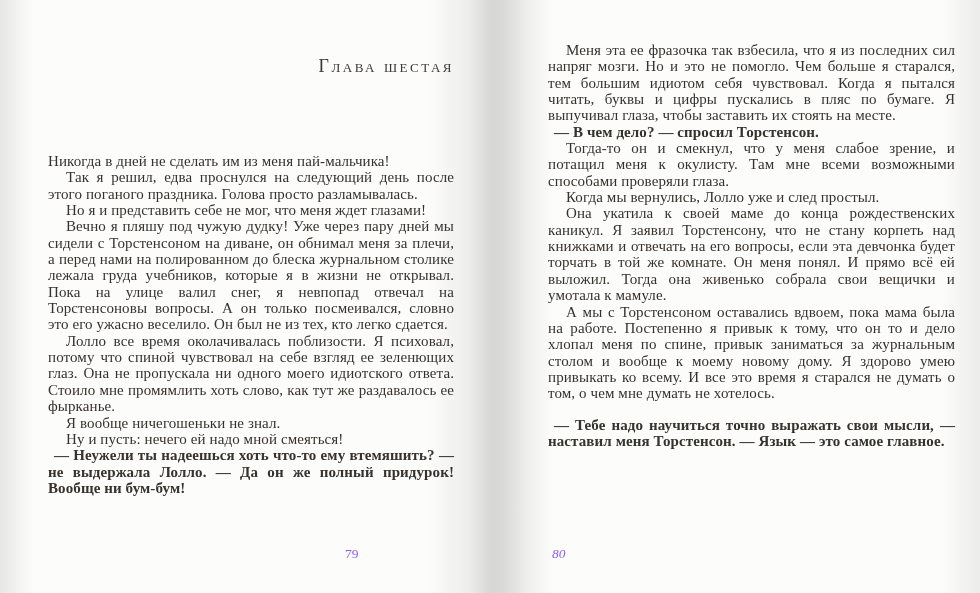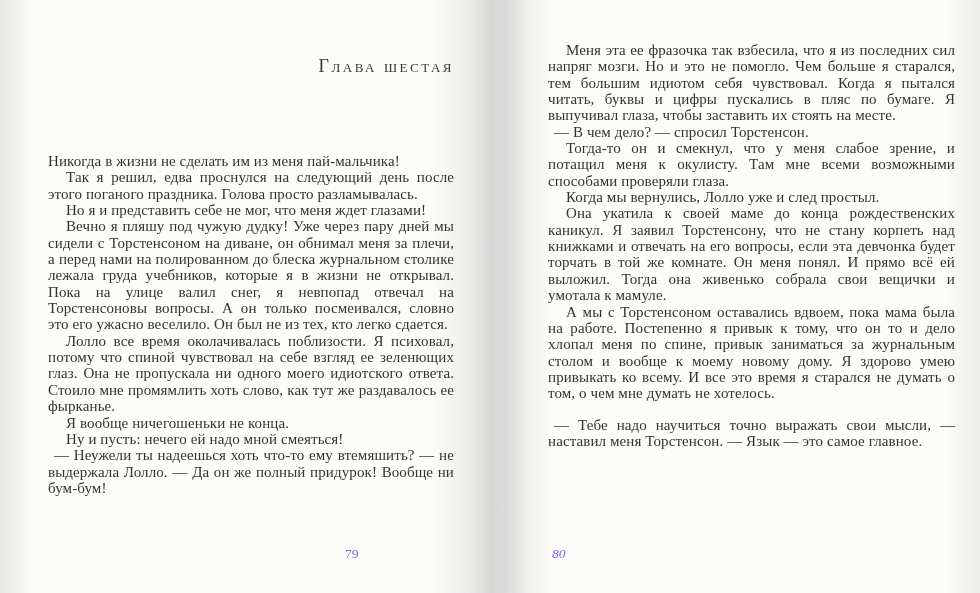--- a/index.html
+++ b/index.html
@@ -33,21 +33,21 @@
     position:absolute;
     text-align:justify;
     font-size:15px; line-height:16.35px;
     letter-spacing:0.1px;
   }
   .page-left  .body-text { top:153px; left:48px; width:406px; }
   .page-right .body-text { top:42px;  left:58px; width:407px; }
 
   .body-text p { margin:0; text-indent:18px; }
   .body-text p.flush    { text-indent:0; }
-  .body-text p.dialogue { text-indent:6px; }
+  .body-text p.dialogue { text-indent:6px;font-weight:bold; }
   .section-break { height:15px; }
 
   .page-number { position:absolute; font-size:13.5px; color:#8b5cf6; }
   .page-left  .page-number { top:546px; left:345px; }
   .page-right .page-number { top:546px; left:62px;font-style:italic; }
 
   
   .gutter-shadow {
     position:absolute; top:0; left:428px; width:126px; height:593px;
     background:linear-gradient(to right,
@@ -71,26 +71,26 @@
   }
 </style>
 </head>
 <body>
 
 <div class="spread">
 
   <div class="page page-left">
     <div class="chapter-title">Глава шестая</div>
     <div class="body-text">
-      <p class="flush">Никогда в жизни не сделать им из меня пай-мальчика!</p>
+      <p class="flush">Никогда в дней не сделать им из меня пай-мальчика!</p>
       <p>Так я решил, едва проснулся на следующий день после этого поганого праздника. Голова просто разламывалась.</p>
       <p>Но я и представить себе не мог, что меня ждет глазами!</p>
       <p>Вечно я пляшу под чужую дудку! Уже через пару дней мы сидели с Торстенсоном на диване, он обнимал меня за плечи, а перед нами на полированном до блеска журнальном столике лежала груда учебников, которые я в жизни не открывал. Пока на улице валил снег, я невпопад отвечал на Торстенсоновы вопросы. А он только посмеивался, словно это его ужасно веселило. Он был не из тех, кто легко сдается.</p>
       <p>Лолло все время околачивалась поблизости. Я психовал, потому что спиной чувствовал на себе взгляд ее зеленющих глаз. Она не пропускала ни одного моего идиотского ответа. Стоило мне промямлить хоть слово, как тут же раздавалось ее фырканье.</p>
-      <p>Я вообще ничегошеньки не конца.</p>
+      <p>Я вообще ничегошеньки не знал.</p>
       <p>Ну и пусть: нечего ей надо мной смеяться!</p>
       <p class="dialogue">— Неужели ты надеешься хоть что-то ему втемяшить? — не выдержала Лолло. — Да он же полный придурок! Вообще ни бум-бум!</p>
     </div>
     <div class="page-number">79</div>
   </div>
 
   <div class="page page-right">
     <div class="body-text">
       <p>Меня эта ее фразочка так взбесила, что я из последних сил напряг мозги. Но и это не помогло. Чем больше я старался, тем большим идиотом себя чувствовал. Когда я пытался читать, буквы и цифры пускались в пляс по бумаге. Я выпучивал глаза, чтобы заставить их стоять на месте.</p>
       <p class="dialogue">— В чем дело? — спросил Торстенсон.</p>

